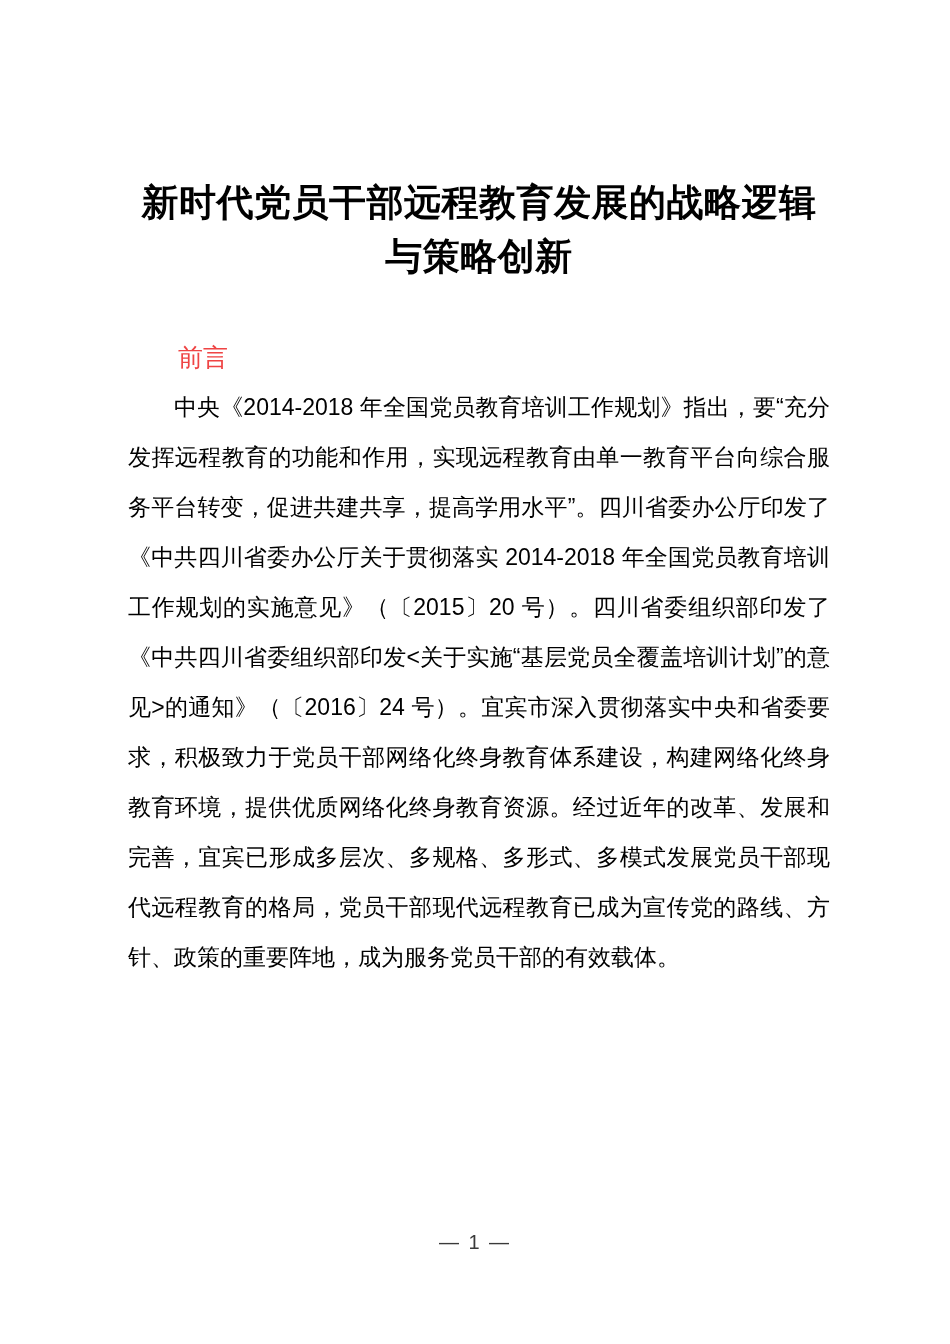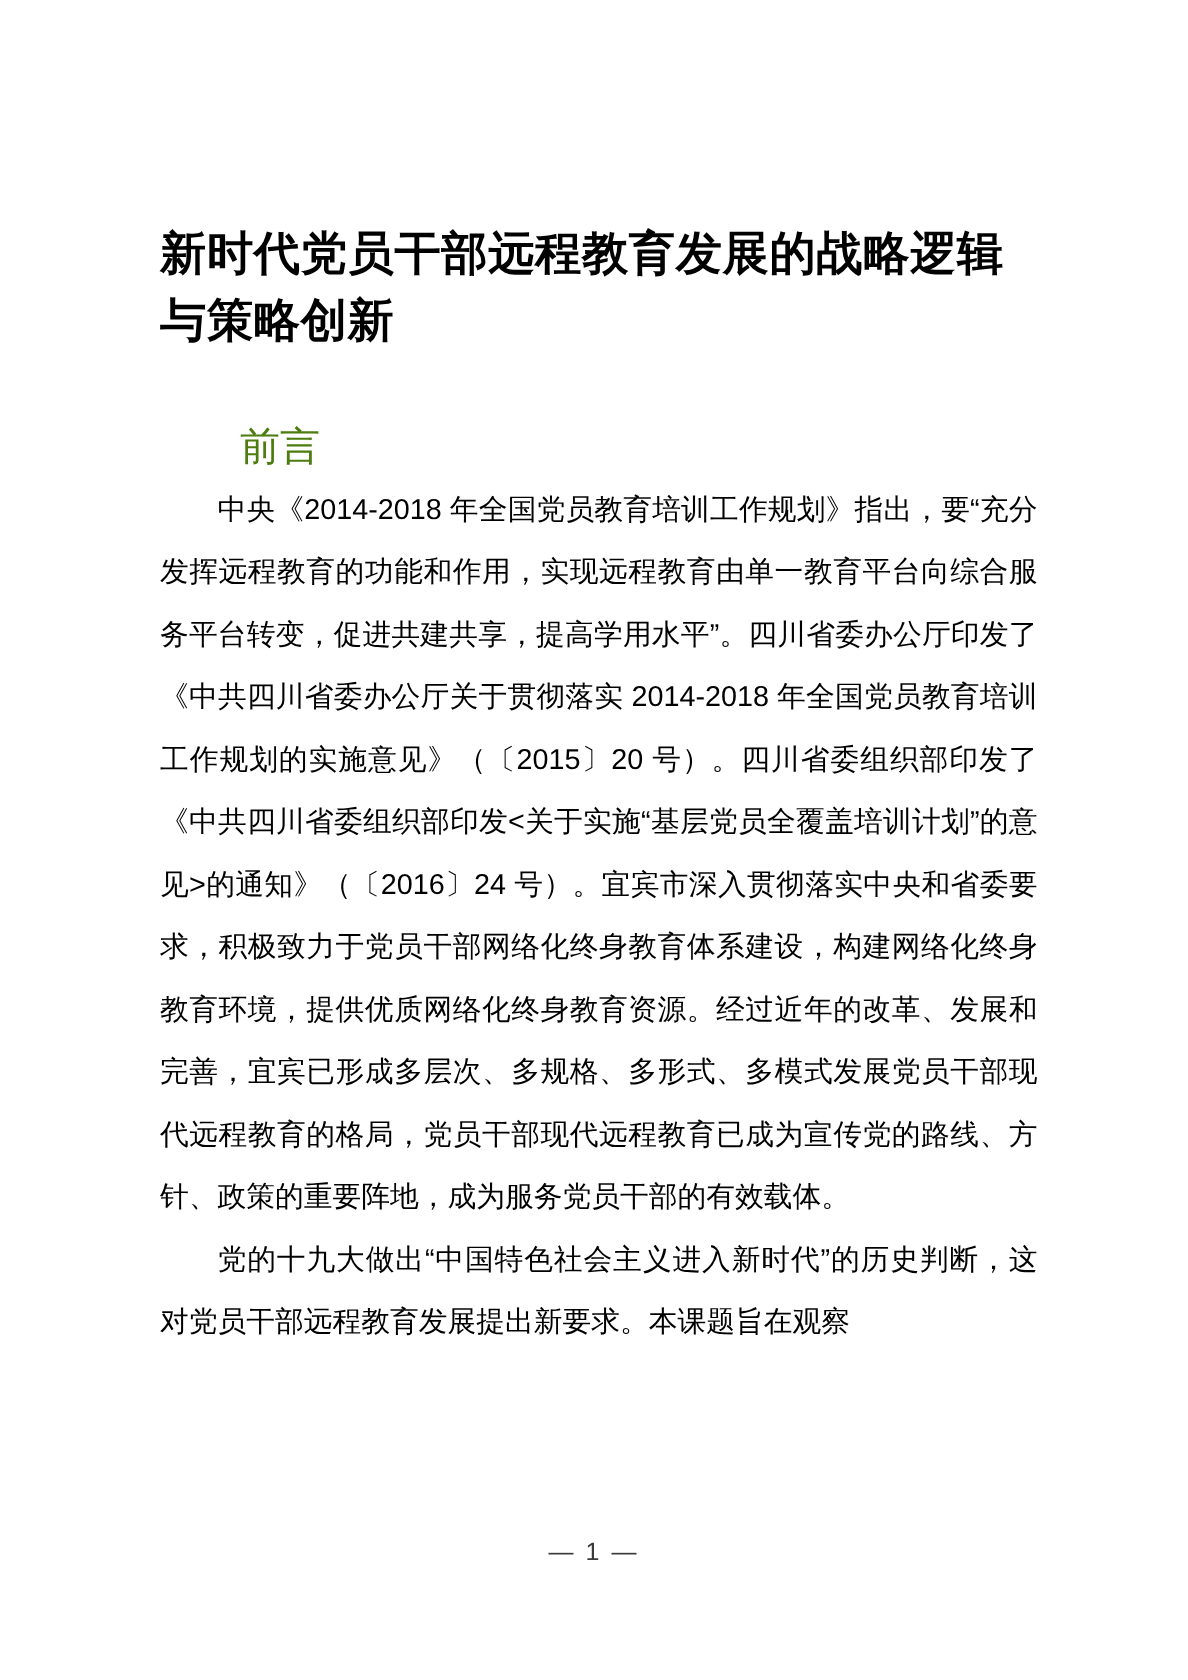--- a/index.html
+++ b/index.html
@@ -33,20 +33,21 @@
   }
 
   
   .doc-title {
     margin: 0;
     padding: 0;
     position: absolute;
     left: 0;
     top: 176px;
     width: 702px;
+    text-align: center;
     font-size: 37px;
     line-height: 54px;
     font-weight: bold;
     letter-spacing: 0.5px;
     color: #000000;
   }
 
   
   .content {
     position: absolute;
@@ -67,24 +68,24 @@
   }
 
   .para.indent-2 {
     text-indent: 2em;
   }
 
   
   .section-label {
     margin: 0;
     padding: 0;
-    font-size: 32px;
+    font-size: 25px;
     line-height: 50px;
     text-indent: 2em;
-    color: #4d7c0f;
+    color: #ef4444;
   }
 
   
   .footer {
     position: absolute;
     left: 0;
     top: 1228px;
     width: 950px;
     text-align: center;
     font-size: 20px;
@@ -101,21 +102,20 @@
   <div class="doc-body">
 
     <h1 class="doc-title">新时代党员干部远程教育发展的战略逻辑与策略创新</h1>
 
     <div class="content">
 
       <p class="section-label">前言</p>
 
       <p class="para indent-2">中央《2014-2018 年全国党员教育培训工作规划》指出，要“充分发挥远程教育的功能和作用，实现远程教育由单一教育平台向综合服务平台转变，促进共建共享，提高学用水平”。四川省委办公厅印发了《中共四川省委办公厅关于贯彻落实 2014-2018 年全国党员教育培训工作规划的实施意见》（〔2015〕20 号）。四川省委组织部印发了《中共四川省委组织部印发&lt;关于实施“基层党员全覆盖培训计划”的意见&gt;的通知》（〔2016〕24 号）。宜宾市深入贯彻落实中央和省委要求，积极致力于党员干部网络化终身教育体系建设，构建网络化终身教育环境，提供优质网络化终身教育资源。经过近年的改革、发展和完善，宜宾已形成多层次、多规格、多形式、多模式发展党员干部现代远程教育的格局，党员干部现代远程教育已成为宣传党的路线、方针、政策的重要阵地，成为服务党员干部的有效载体。</p>
 
-      <p class="para indent-2">党的十九大做出“中国特色社会主义进入新时代”的历史判断，这对党员干部远程教育发展提出新要求。本课题旨在观察</p>
 
     </div>
 
   </div>
 
   <div class="footer">
     <span>— 1 —</span>
   </div>
 
 </div>

